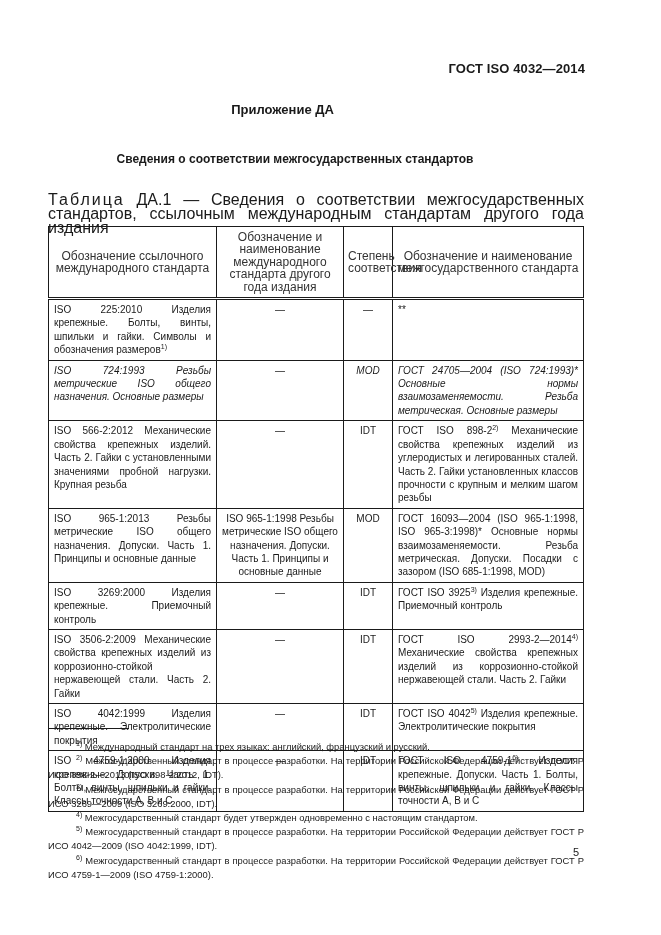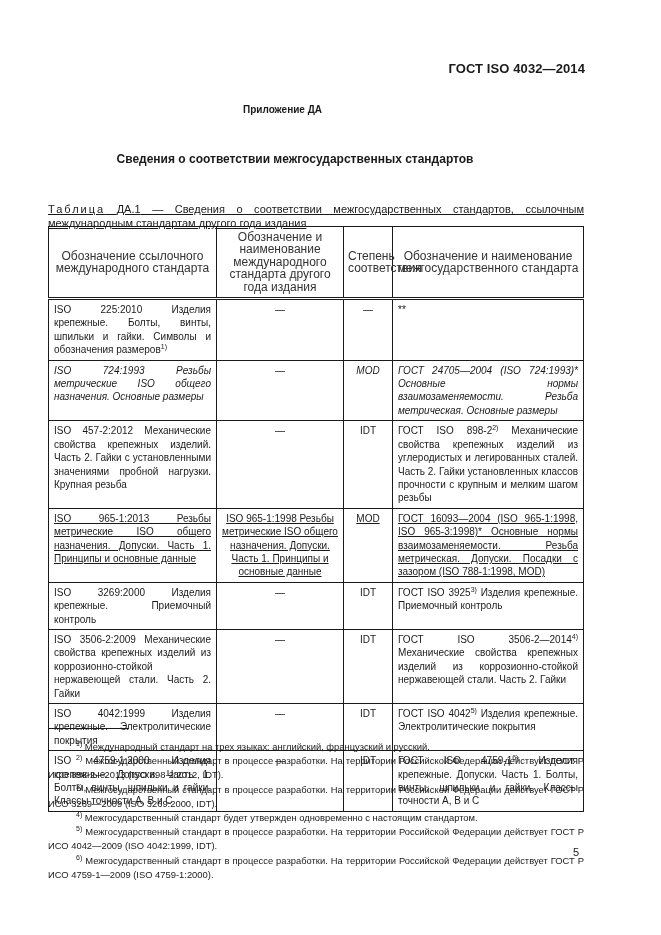--- a/index.html
+++ b/index.html
@@ -1,22 +1,22 @@
 <!DOCTYPE html>
 <html><head>
 <meta charset="utf-8">
 <style>
   html, body { margin:0; padding:0; background:#ffffff; }
   body { width:661px; height:935px; position:relative; overflow:hidden; color:#1a1a1a;
          font-family:"Liberation Sans", sans-serif; }
   .abs { position:absolute; }
   .doc-code { top:61px; right:76px; font-size:13px; font-weight:bold; letter-spacing:0.1px; }
-  .annex { top:103px; left:0; width:565px; text-align:center; font-size:10px; font-weight:bold; line-height:14px; }
+  .annex { top:103px; left:0; width:565px; text-align:center; font-size:13px; font-weight:bold; line-height:14px; }
   .title { top:152px; left:0; width:590px; text-align:center; font-size:12px; font-weight:bold; line-height:15px; }
-  .caption { top:202px; left:48px; width:536px; font-size:11px; line-height:14px; text-align:justify;text-decoration:underline; }
+  .caption { top:193px; left:48px; width:536px; font-size:16px; line-height:14px; text-align:justify; }
   .caption .spaced { letter-spacing:2px; }
   table.main { position:absolute; top:226px; left:48px; width:535px; border-collapse:collapse;
                font-size:10px; line-height:13.4px; table-layout:fixed; }
   table.main th, table.main td { border:1px solid #1a1a1a; vertical-align:top; padding:3px 5px 3px 5px; }
   table.main th { font-weight:normal; font-size:12px; line-height:12.4px; color:#333; text-align:center; vertical-align:middle; padding:4px 4px; }
   table.main thead tr th { border-bottom:3px double #1a1a1a; }
   table.main td.c { text-align:center; }
   table.main td.j { text-align:justify; }
   sup { font-size:7px; line-height:0; vertical-align:super; }
   .fn-rule { top:728px; left:48px; width:81px; height:0; border-top:1px solid #1a1a1a; }
@@ -63,45 +63,45 @@
   </tr>
 
   <tr style="height: 57px; font-style: italic;">
     <td class="j"><span>ISO 724:1993 Резьбы метрические ISO общего назначения. Основные размеры</span><sup></sup></td>
     <td class="c"><span>—</span></td>
     <td class="c"><span>MOD</span></td>
     <td class="j"><span>ГОСТ 24705—2004 (ISO 724:1993)*</span><sup></sup><span> Основные нормы взаимозаменяемости. Резьба метрическая. Основные размеры</span></td>
   </tr>
 
   <tr style="height: 68px;">
-    <td class="j"><span>ISO 457-2:2012 Механические свойства крепежных изделий. Часть 2. Гайки с установленными значениями пробной нагрузки. Крупная резьба</span><sup></sup></td>
+    <td class="j"><span>ISO 566-2:2012 Механические свойства крепежных изделий. Часть 2. Гайки с установленными значениями пробной нагрузки. Крупная резьба</span><sup></sup></td>
     <td class="c"><span>—</span></td>
     <td class="c"><span>IDT</span></td>
     <td class="j"><span>ГОСТ ISO 898-2</span><sup>2)</sup><span> Механические свойства крепежных изделий из углеродистых и легированных сталей. Часть 2. Гайки установленных классов прочности с крупным и мелким шагом резьбы</span></td>
   </tr>
 
-  <tr style="height: 62px; text-decoration: underline;">
+  <tr style="height: 62px;">
     <td class="j"><span>ISO 965-1:2013 Резьбы метрические ISO общего назначения. Допуски. Часть 1. Принципы и основные данные</span><sup></sup></td>
     <td class="c"><span>ISO 965-1:1998 Резьбы метрические ISO общего назначения. Допуски. Часть 1. Принципы и основные данные</span></td>
     <td class="c"><span>MOD</span></td>
-    <td class="j"><span>ГОСТ 16093—2004 (ISO 965-1:1998, ISO 965-3:1998)*</span><sup></sup><span> Основные нормы взаимозаменяемости. Резьба метрическая. Допуски. Посадки с зазором (ISO 788-1:1998, MOD)</span></td>
+    <td class="j"><span>ГОСТ 16093—2004 (ISO 965-1:1998, ISO 965-3:1998)*</span><sup></sup><span> Основные нормы взаимозаменяемости. Резьба метрическая. Допуски. Посадки с зазором (ISO 685-1:1998, MOD)</span></td>
   </tr>
 
   <tr style="height: 32px; margin-left: 44px;">
     <td class="j"><span>ISO 3269:2000 Изделия крепежные. Приемочный контроль</span><sup></sup></td>
     <td class="c"><span>—</span></td>
     <td class="c"><span>IDT</span></td>
     <td class="j"><span>ГОСТ ISO 3925</span><sup>3)</sup><span> Изделия крепежные. Приемочный контроль</span></td>
   </tr>
 
   <tr style="height: 54px;">
     <td class="j"><span>ISO 3506-2:2009 Механические свойства крепежных изделий из коррозионно-стойкой нержавеющей стали. Часть 2. Гайки</span><sup></sup></td>
     <td class="c"><span>—</span></td>
     <td class="c"><span>IDT</span></td>
-    <td class="j"><span>ГОСТ ISO 3506-2—2014</span><sup>4)</sup><span> Механические свойства крепежных изделий из коррозионно-стойкой нержавеющей стали. Часть 2. Гайки</span></td>
+    <td class="j"><span>ГОСТ ISO 2993-2—2014</span><sup>4)</sup><span> Механические свойства крепежных изделий из коррозионно-стойкой нержавеющей стали. Часть 2. Гайки</span></td>
   </tr>
 
   <tr style="height: 46px;">
     <td class="j"><span>ISO 4042:1999 Изделия крепежные. Электролитические покрытия</span><sup></sup></td>
     <td class="c"><span>—</span></td>
     <td class="c"><span>IDT</span></td>
     <td class="j"><span>ГОСТ ISO 4042</span><sup>5)</sup><span> Изделия крепежные. Электролитические покрытия</span></td>
   </tr>
 
   <tr style="height: 53px;">

